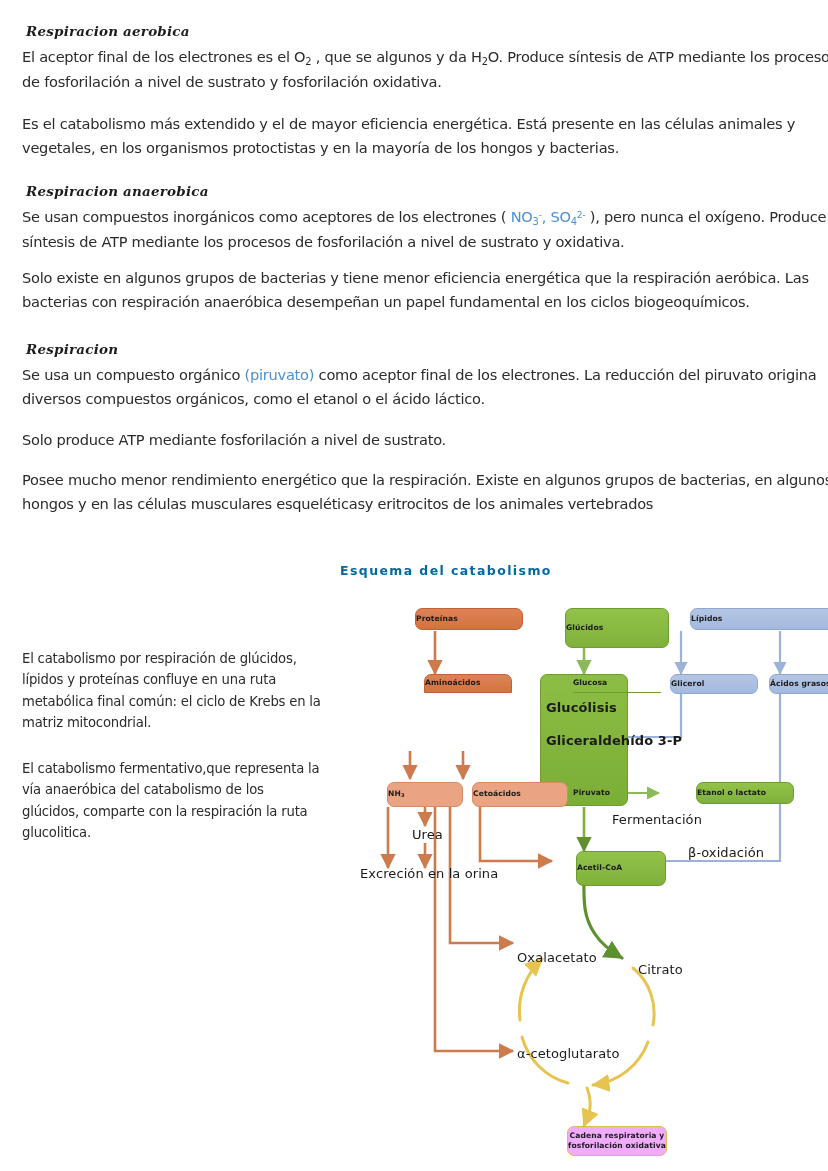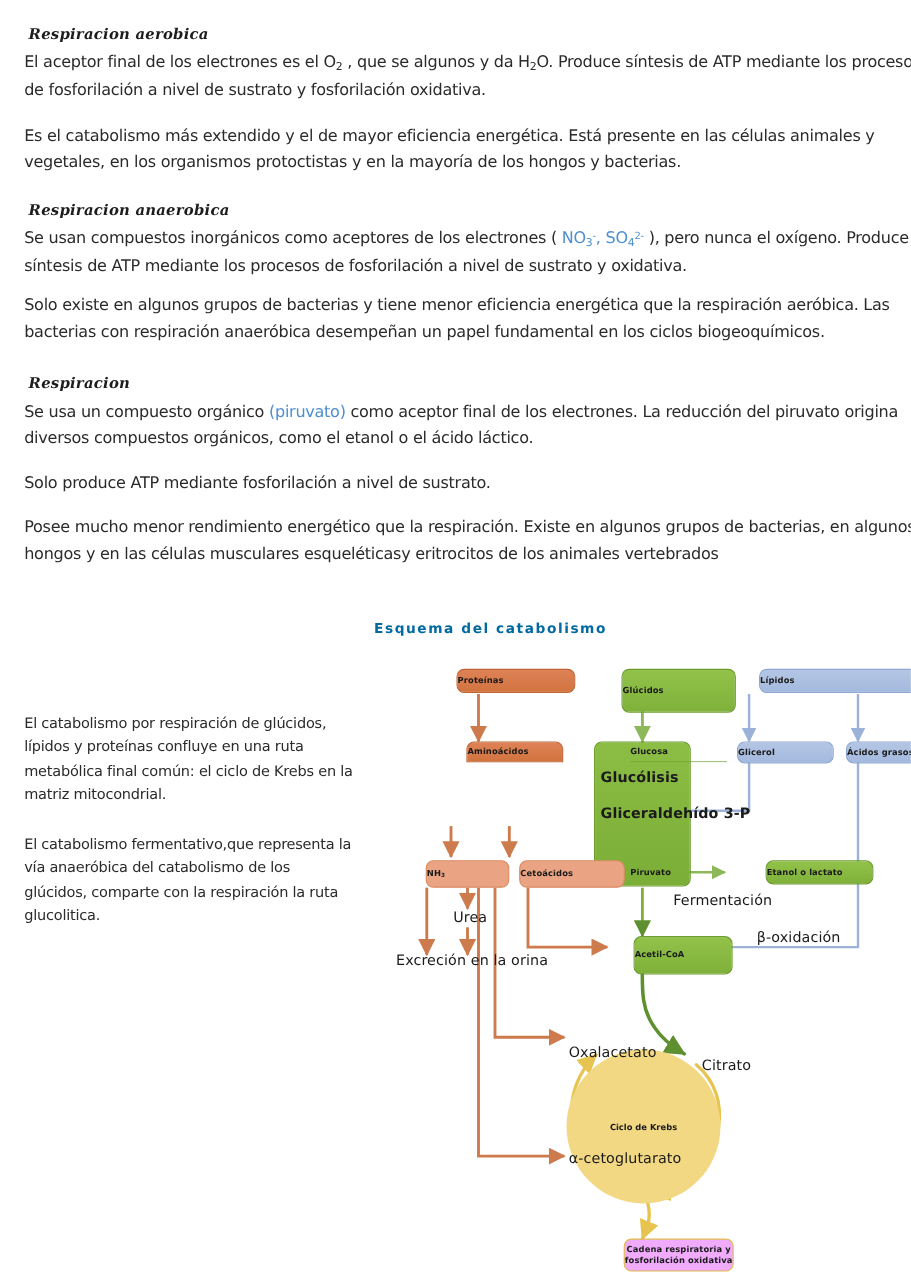--- a/index.html
+++ b/index.html
@@ -289,23 +289,20 @@
   <div class="lbl" style="left:262px; top:216px;">Fermentación</div>
   <div class="lbl" style="left:338px; top:249px;">β-oxidación</div>
 
   <div class="lbl" style="left:62px; top:231px;">Urea</div>
   <div class="lbl" style="left:10px; top:270px;">Excreción en la orina</div>
 
   <div class="node n-green" style="left:193px; top:255px; width:90px; height:35px;">
     <span>Acetil-CoA</span>
   </div>
 
-  <div class="krebs-circle" style="left:165px; top:358px; width:140px; height:140px;">
-    <span>Ciclo de Krebs</span>
-  </div>
 
   <div class="lbl" style="left:167px; top:342px;margin-top:12px;">Oxalacetato</div>
   <div class="lbl" style="left:288px; top:366px;">Citrato</div>
   <div class="lbl" style="left:167px; top:450px;">α-cetoglutarato</div>
 
   <div class="node n-yellow" style="left:184px; top:530px; width:100px; height:30px; font-weight:700;">
     <span>Cadena respiratoria y fosforilación oxidativa</span>
   </div>
 
 </div>

